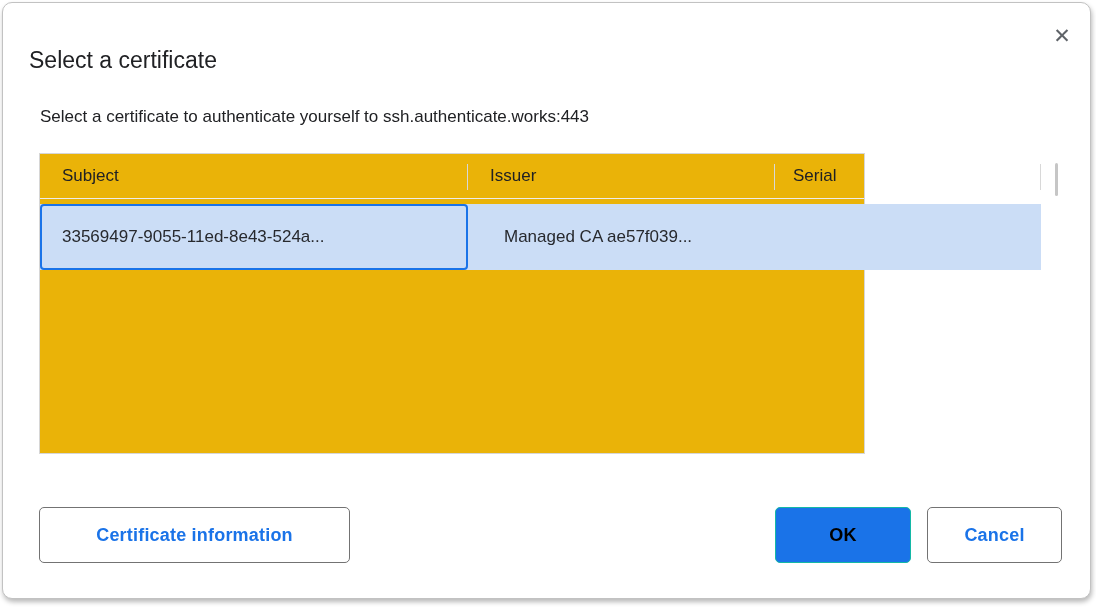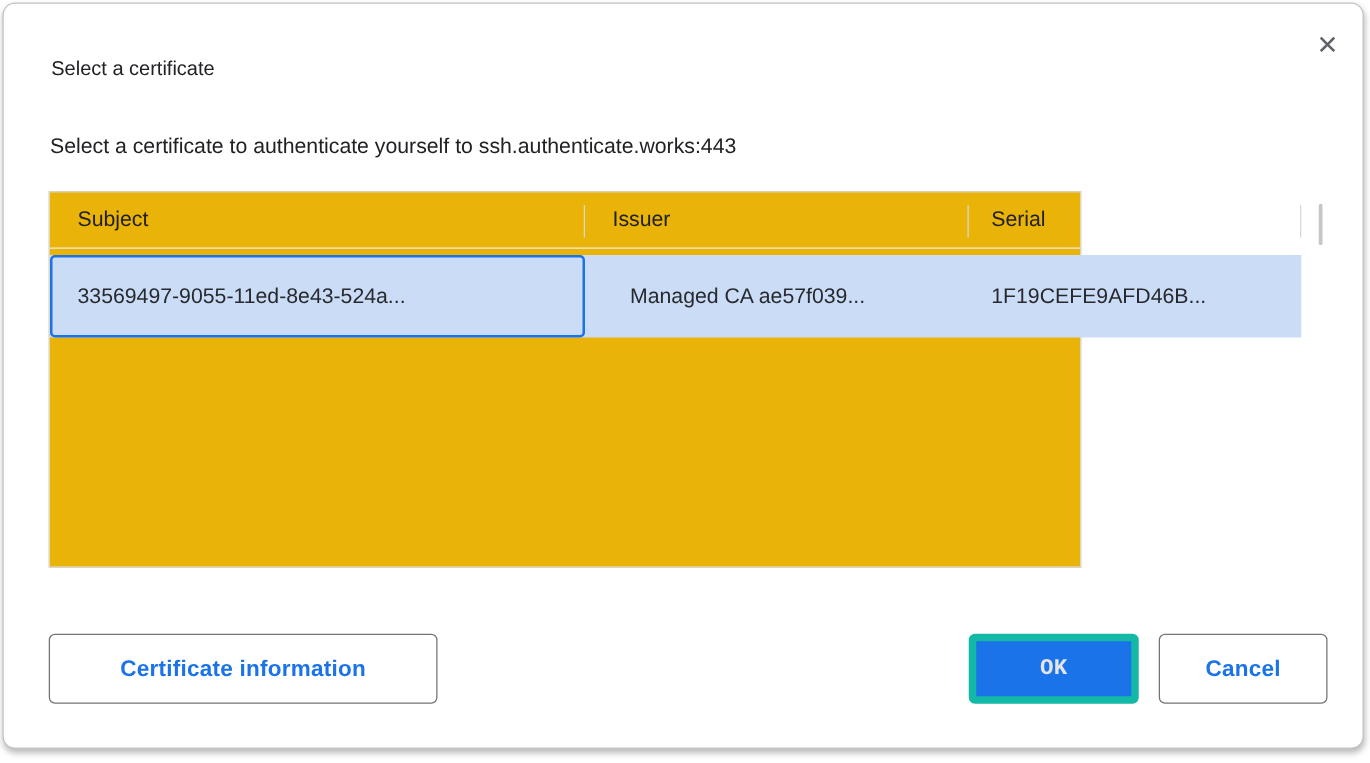--- a/index.html
+++ b/index.html
@@ -22,22 +22,22 @@
     position: absolute;
     left: 1044px; top: 18px;
     width: 30px; height: 30px;
     display: flex; align-items: center; justify-content: center;
     font-size: 21px; color: #5f6368;
     cursor: pointer;
     user-select: none;
   }
   .dlg-title {
     position: absolute;
-    left: 38px; top: 44px;
-    font-size: 16px;
+    left: 26px; top: 44px;
+    font-size: 23px;
     color: #202124;
     font-weight: 400;
   }
   .dlg-subtitle {
     position: absolute;
     left: 37px; top: 104px;
     font-size: 17px;
     color: #202124;
     font-weight: 400;
   }
@@ -118,23 +118,22 @@
     user-select: none;
     letter-spacing: 0.2px;
   }
   .btn-outline {
     background: #ffffff;
     border: 1px solid #737373;
     color: #1a73e8;
   }
   .btn-filled {
     background: #1a73e8;
-    border: 6px solid #14b8a6;
-    color: #e5e5e5;
-    font-family: Liberation Mono, monospace;
+    border: 1px solid #14b8a6;
+    color: #000000;
   }
   .btn-certinfo { left: 36px;  width: 311px; }
   .btn-ok       { left: 772px; width: 136px; }
   .btn-cancel   { left: 924px; width: 135px; }
 </style>
 </head>
 <body>
 
 <div class="dialog">
 
@@ -149,21 +148,20 @@
     <div class="cert-header">
       <div class="hcell c1">Subject</div>
       <div class="hcell c2">Issuer</div>
       <div class="hcell c3">Serial</div>
       <div class="hcell c4"></div>
     </div>
 
     <div class="cert-row">
       <div class="rcell subject">33569497-9055-11ed-8e43-524a...</div>
       <div class="rcell issuer">Managed CA ae57f039...</div>
-      <div class="rcell serial">1F19CEFE9AFD46B...</div>
     </div>
 
     <div class="scroll-thumb"></div>
   </div>
 
   <div class="btn btn-outline btn-certinfo">Certificate information</div>
 
   <div class="btn btn-filled btn-ok">OK</div>
 
   <div class="btn btn-outline btn-cancel">Cancel</div>

